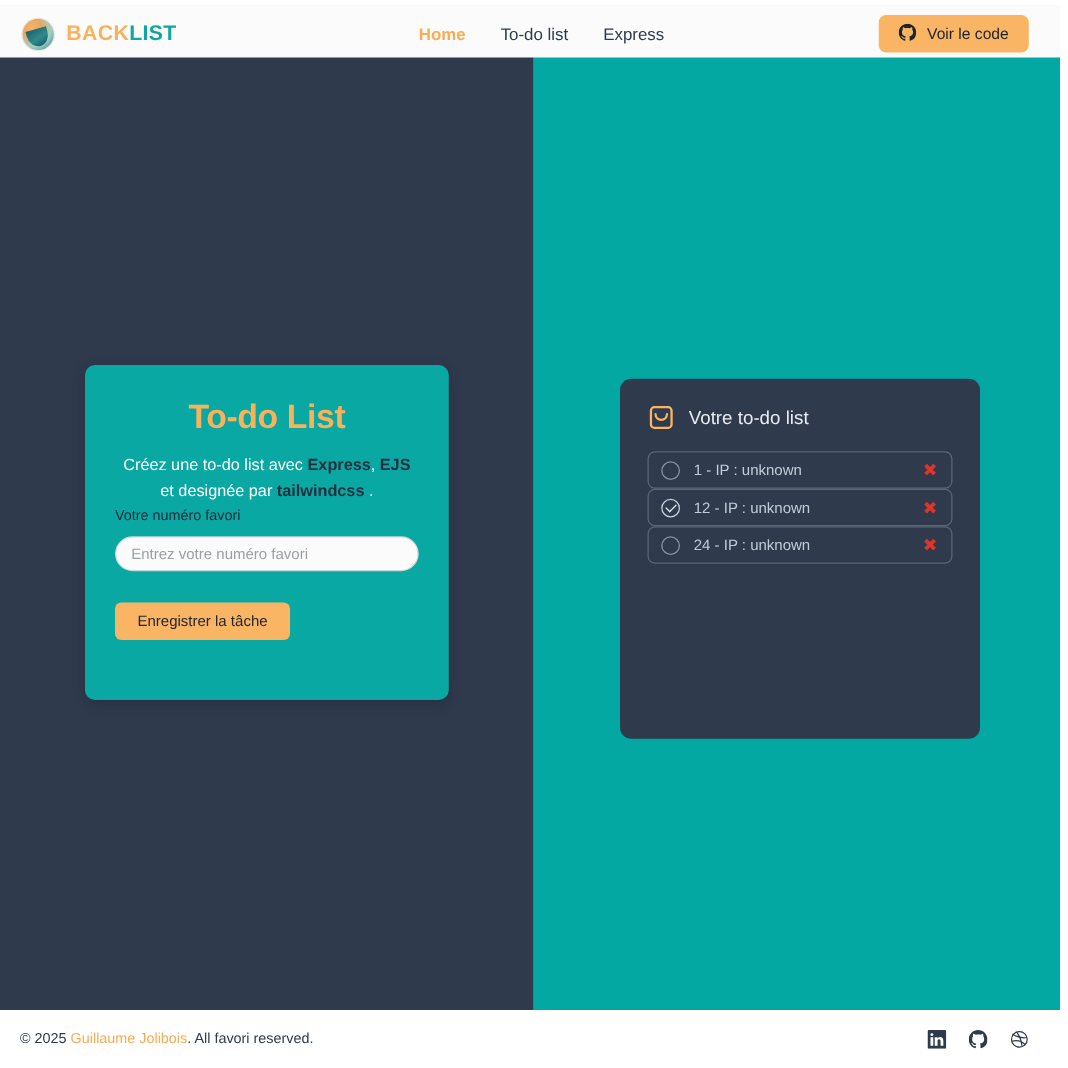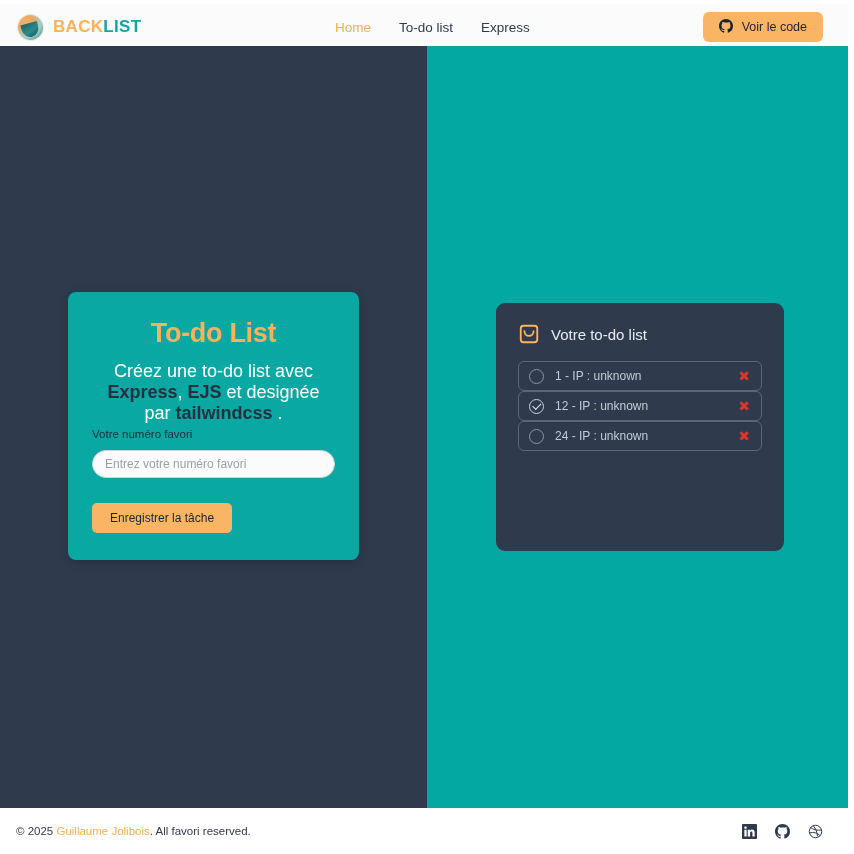--- a/index.html
+++ b/index.html
@@ -30,21 +30,21 @@
     width: 17px; height: 14px; border-radius: 0 0 50% 50%/0 0 70% 70%;
     background: linear-gradient(160deg, #1f5f6b 0%, #2e8b8b 55%, #17525e 100%);
     transform: rotate(-16deg);
   }
   .brand-text { font-size: 17px; font-weight: bold; letter-spacing: .3px; }
   .brand-back { color: #f9b25c; }
   .brand-list { color: #11a6a1; }
 
   .nav { position: absolute; left: 335px; top: 0; height: 46px; display: flex; align-items: center; gap: 28px; }
   .nav a { font-size: 13.5px; color: #2f3a4d; text-decoration: none; }
-  .nav a.active { color: #f8ad53; }
+  .nav a.active { color: #f8ad53; font-weight: bold; }
 
   .code-btn {
     position: absolute; right: 25px; top: 8px;
     height: 30px; padding: 0 16px;
     background: #f9b464; border: none; border-radius: 6px;
     display: flex; align-items: center; gap: 9px;
     font-size: 12.5px; color: #1d2430; cursor: pointer;
     font-family: "Liberation Sans", sans-serif;
   }
 
@@ -57,42 +57,42 @@
   .todo-card {
     position: absolute; left: 68px; top: 292px; width: 291px; height: 268px;
     background: #0aa8a2; border-radius: 8px;
     padding: 26px 24px 0 24px;
     box-shadow: 0 2px 10px rgba(0,0,0,.18);
   }
   .todo-title {
     text-align: center; color: #f9b25c; font-size: 27px; font-weight: bold;
     letter-spacing: -0.3px; margin-bottom: 12px;
   }
-  .todo-desc { text-align: center; color: #ffffff; font-size: 18px; line-height: 21px; }
+  .todo-desc { text-align: center; color: #ffffff; font-size: 13px; line-height: 21px; }
   .todo-desc b { color: #243040; font-weight: bold; }
 
   .field-label { margin-top: 28px; font-size: 11.5px; color: #1f2b3c; }
   .field-input {
     margin-top: 8px; width: 243px; height: 28px;
     border: 1px solid #cfd4d8; border-radius: 14px;
     background: #fbfbfb; padding: 0 12px;
     font-size: 12px; color: #333; font-family: "Liberation Sans", sans-serif;
   }
   .field-input::placeholder { color: #9aa0a6; }
 
   .save-btn {
     margin-top: 25px; height: 30px; padding: 0 18px;
     background: #f9b464; border: none; border-radius: 5px;
     font-size: 12px; color: #1d2430; cursor: pointer;
     font-family: "Liberation Sans", sans-serif;
   }
 
   
   .list-card {
-    position: absolute; left: 496px; top: 303px; width: 288px; height: 248px;
+    position: absolute; left: 496px; top: 303px; width: 288px; height: 288px;
     background: #2f3a4d; border-radius: 9px; padding: 20px 22px;
   }
   .list-head { display: flex; align-items: center; gap: 11px; margin-bottom: 16px; }
   .inbox-icon { width: 22px; height: 22px; }
   .list-head-title { color: #e8ecf2; font-size: 15px; }
 
   .list-item {
     display: flex; align-items: center;
     height: 30px; 
     border: 1px solid #5b6676; border-radius: 6px;

